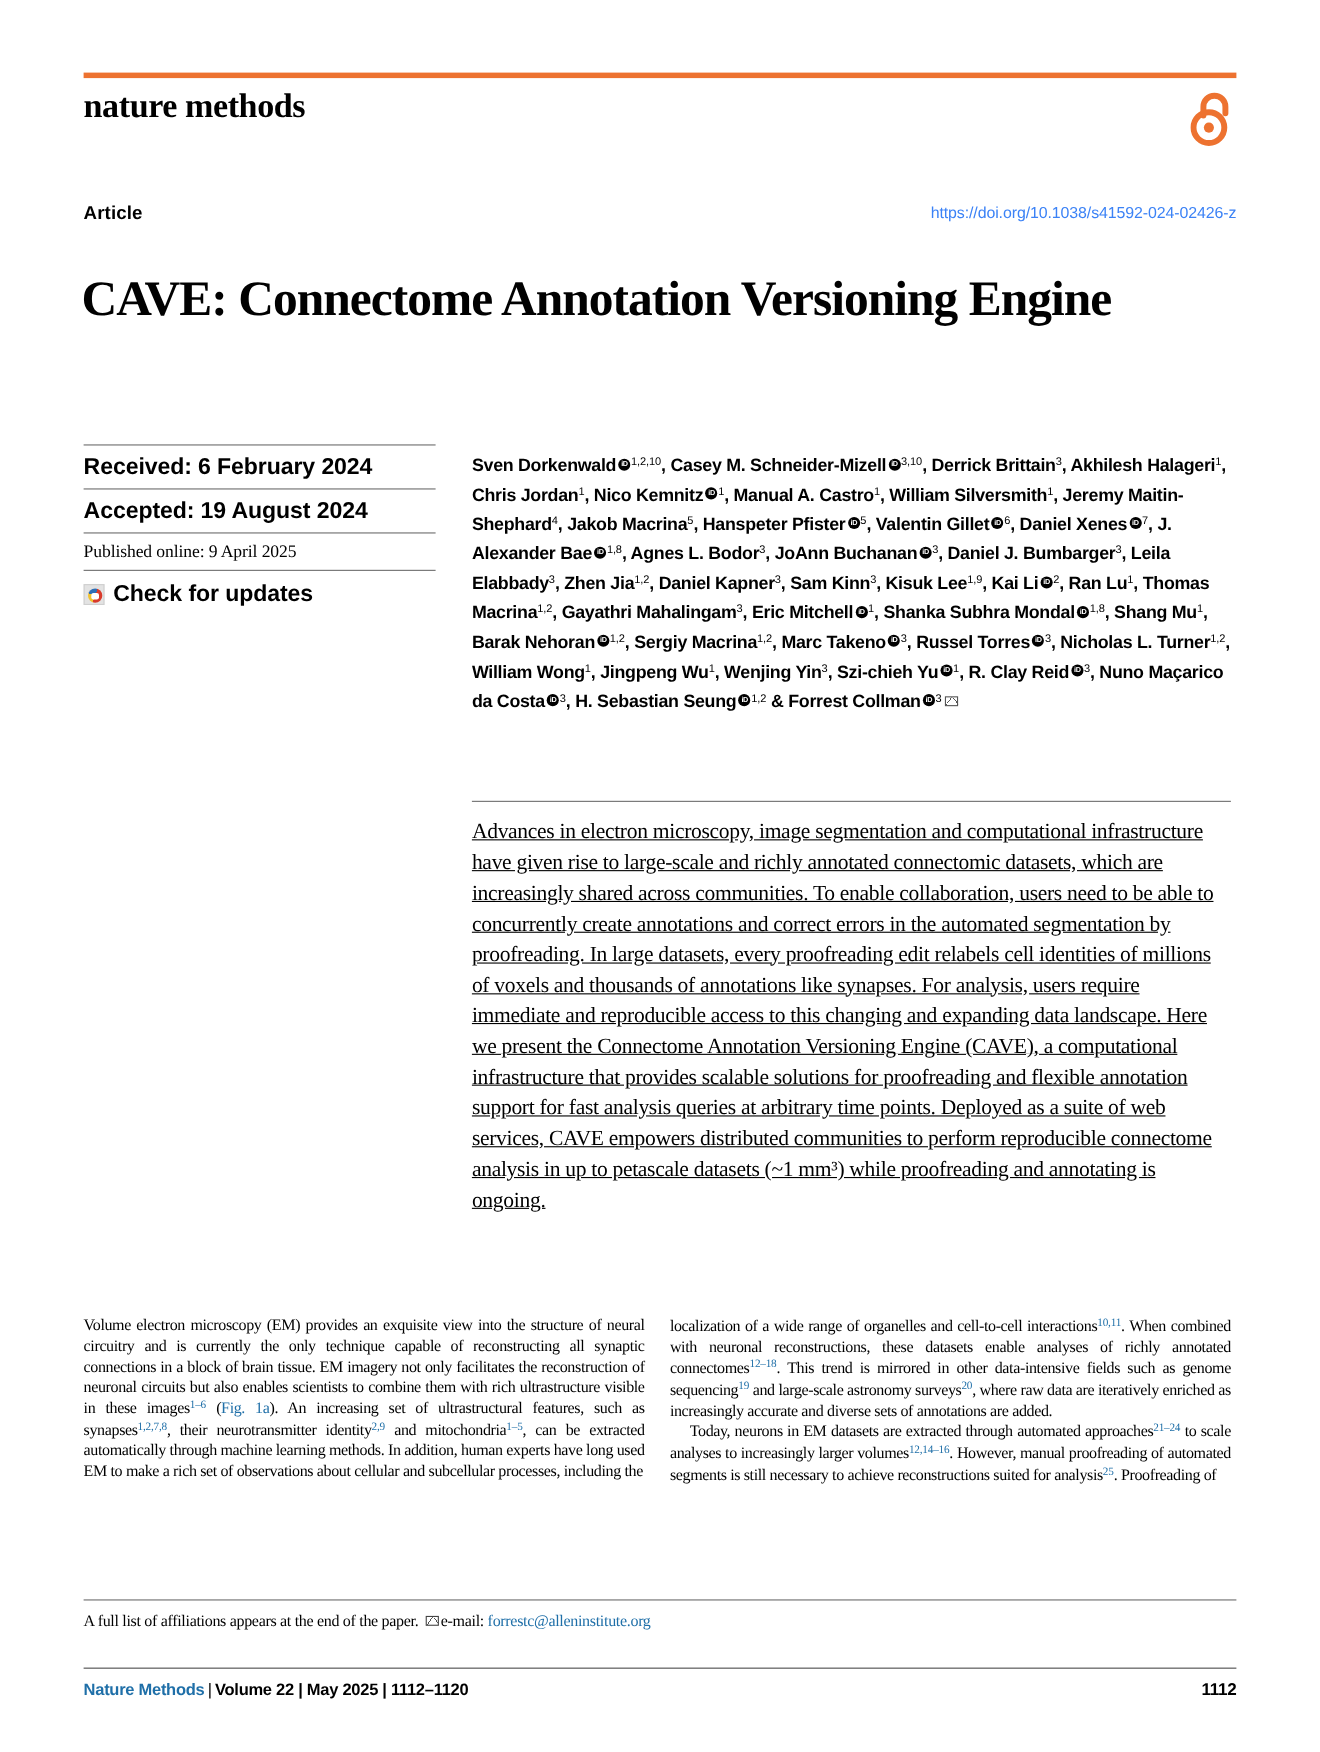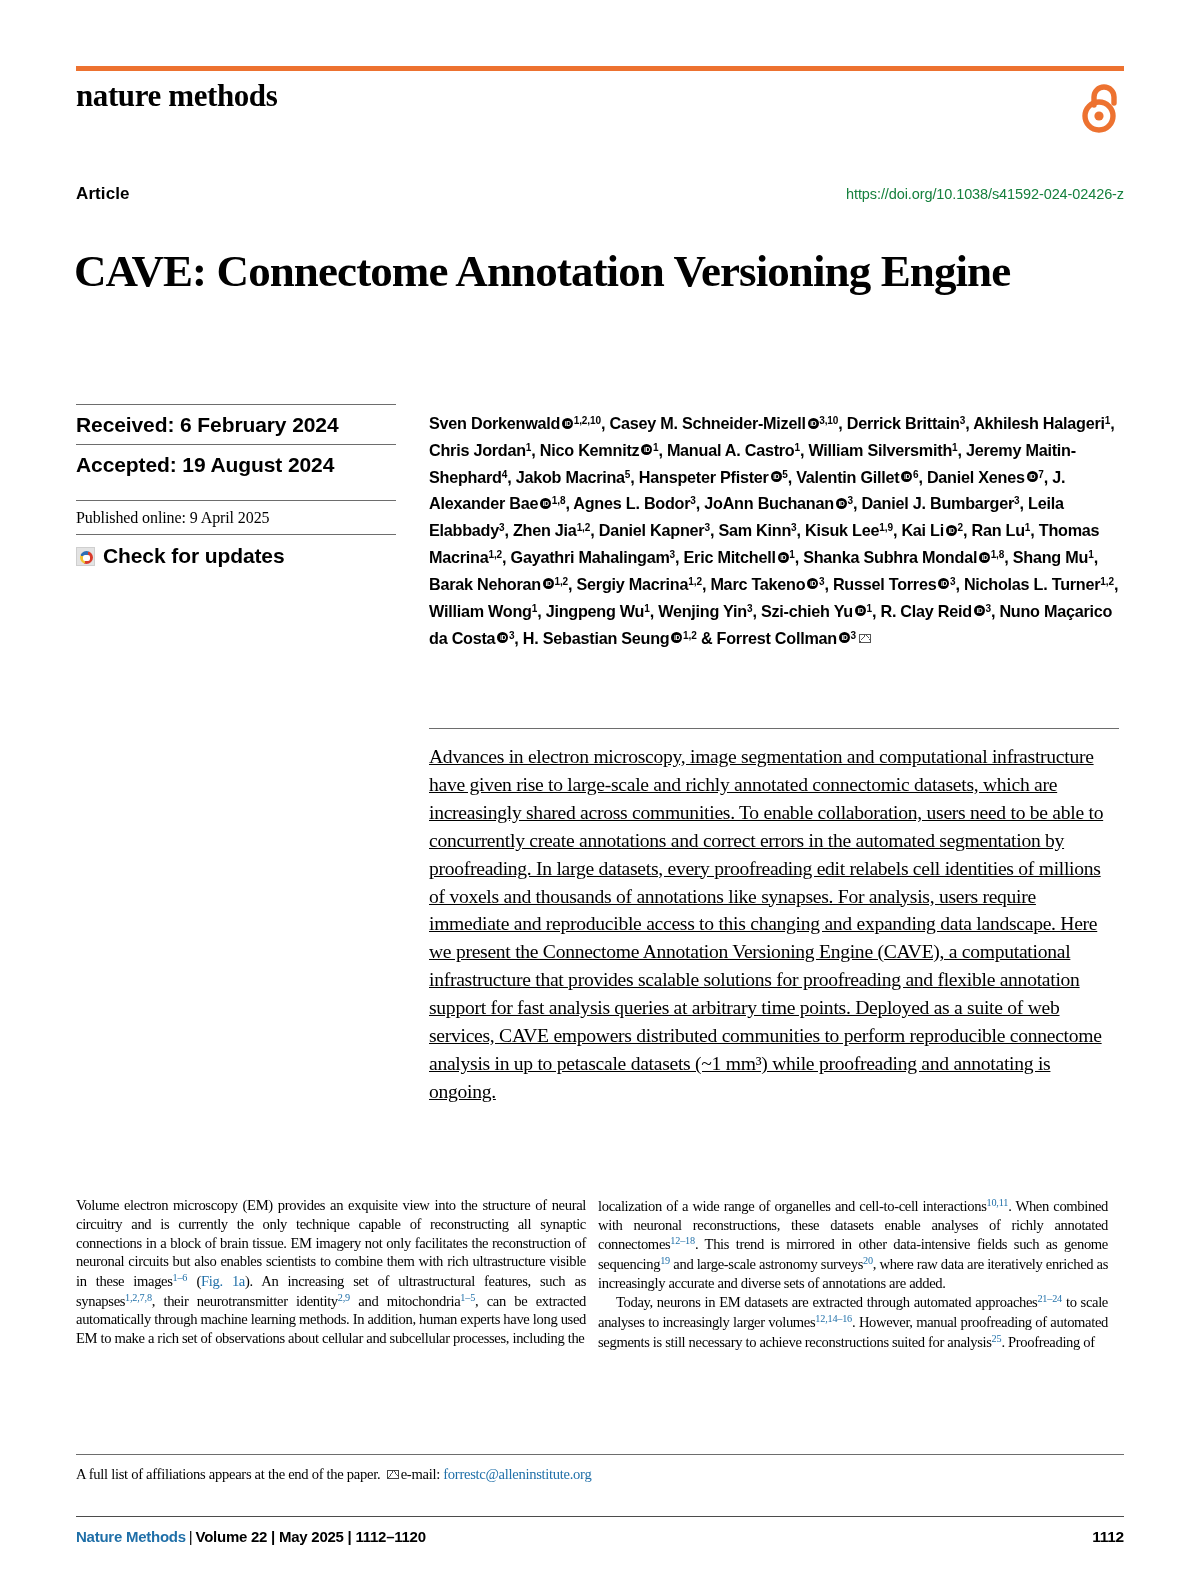--- a/index.html
+++ b/index.html
@@ -49,21 +49,21 @@
     position: absolute;
     left: 76px; top: 184px;
     font-size: 17px;
     font-weight: 700;
     letter-spacing: 0.1px;
   }
   .doi-link {
     position: absolute;
     right: 76px; top: 186px;
     font-size: 14.5px;
-    color: #15803d;
+    color: #3b82f6;
     text-decoration: none;
     letter-spacing: -0.1px;
     text-align: right;
   }
 
   
   .title {
     position: absolute;
     left: 74px; top: 216px;
     width: 1010px;
@@ -85,21 +85,20 @@
     border-top: 1.2px solid #6d6d6d;
     padding: 8px 0 7px 0;
     font-size: 21px;
     font-weight: 700;
     letter-spacing: -0.1px;
   }
   .meta-row.serif {
     font-family: "Liberation Serif", serif;
     font-weight: 400;
     font-size: 16px;
-    margin-top: 16px;
   }
   .meta-row.updates {
     font-weight: 700;
     display: flex;
     align-items: center;
     gap: 8px;
     padding-top: 9px;
   }
   .crossmark {
     width: 19px; height: 19px;
@@ -129,21 +128,21 @@
     position: absolute;
     left: 429px; top: 410px;
     width: 690px;
     font-size: 16.2px;
     font-weight: 700;
     line-height: 1.655;
     letter-spacing: -0.25px;
   }
   .authors sup {
     font-size: 0.62em;
-    font-weight: 700;
+    font-weight: 400;
     vertical-align: 0.52em;
     letter-spacing: -0.1px;
   }
   .orcid {
     display: inline-block;
     width: 11px; height: 11px;
     border-radius: 50%;
     background: #000;
     color: #fff;
     position: relative;
@@ -194,21 +193,21 @@
     color: #000;
     text-decoration: underline;
   }
 
   
   .body-cols {
     position: absolute;
     left: 76px; top: 1196px;
     width: 1048px;
     display: flex;
-    gap: 12px;
+    gap: 23px;
     font-family: "Liberation Serif", serif;
     font-size: 14.6px;
     line-height: 1.285;
     text-align: justify;
     letter-spacing: -0.35px;
     color: #000;
   }
   .body-cols .col { width: 510px; }
   .body-cols p { margin: 0; }
   .body-cols p.indent { text-indent: 18px; }

